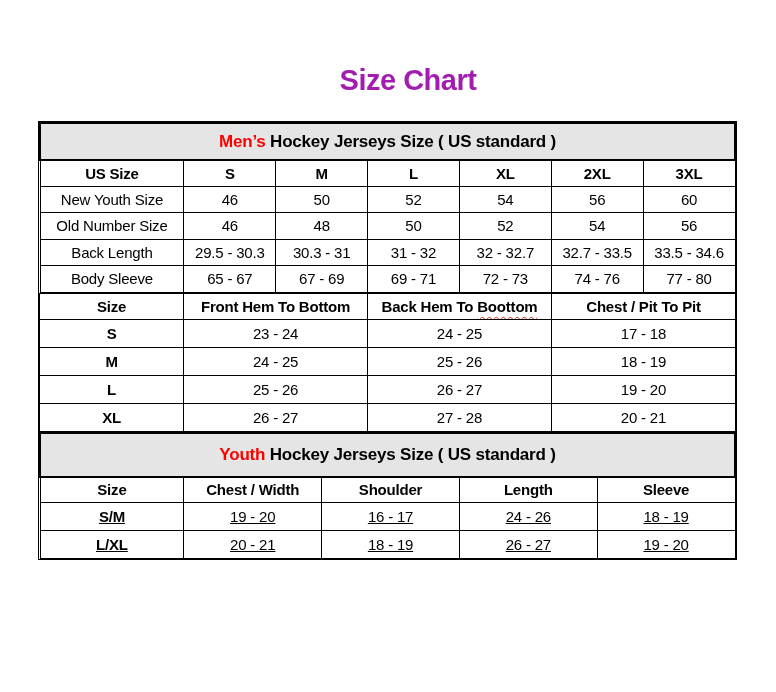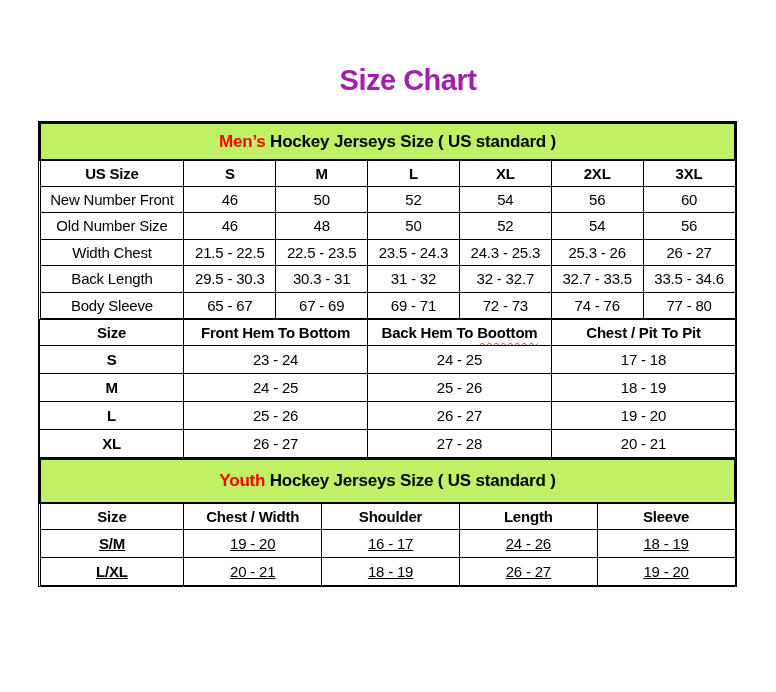--- a/index.html
+++ b/index.html
@@ -43,21 +43,21 @@
     border: 1px solid #000;
     text-align: center;
     vertical-align: middle;
     font-size: 15px;
     letter-spacing: -0.2px;
     padding: 0 2px;
     overflow: hidden;
     white-space: nowrap;
   }
   .band-cell {
-    background: #bef264;
+    background: #e5e5e5;
     border: 2px solid #000;
     text-align: center;
     vertical-align: middle;
     font-size: 17px;
     font-weight: bold;
     letter-spacing: -0.2px;
   }
   .band-cell .accent { color: #FF0000; }
   .band-row  { height: 37px; }
   .tbl-youth .band-row { height: 44px; }
@@ -100,45 +100,36 @@
           <th class="cell col-head">S</th>
           <th class="cell col-head">M</th>
           <th class="cell col-head">L</th>
           <th class="cell col-head">XL</th>
           <th class="cell col-head">2XL</th>
           <th class="cell col-head">3XL</th>
         </tr>
     </thead>
     <tbody class="rows">
         <tr>
-          <td class="cell row-label">New Number Front</td>
+          <td class="cell row-label">New Youth Size</td>
           <td class="cell val">46</td>
           <td class="cell val">50</td>
           <td class="cell val">52</td>
           <td class="cell val">54</td>
           <td class="cell val">56</td>
           <td class="cell val">60</td>
         </tr>
         <tr>
           <td class="cell row-label">Old Number Size</td>
           <td class="cell val">46</td>
           <td class="cell val">48</td>
           <td class="cell val">50</td>
           <td class="cell val">52</td>
           <td class="cell val">54</td>
           <td class="cell val">56</td>
-        </tr>
-        <tr>
-          <td class="cell row-label">Width Chest</td>
-          <td class="cell val">21.5 - 22.5</td>
-          <td class="cell val">22.5 - 23.5</td>
-          <td class="cell val">23.5 - 24.3</td>
-          <td class="cell val">24.3 - 25.3</td>
-          <td class="cell val">25.3 - 26</td>
-          <td class="cell val">26 - 27</td>
         </tr>
         <tr>
           <td class="cell row-label">Back Length</td>
           <td class="cell val">29.5 - 30.3</td>
           <td class="cell val">30.3 - 31</td>
           <td class="cell val">31 - 32</td>
           <td class="cell val">32 - 32.7</td>
           <td class="cell val">32.7 - 33.5</td>
           <td class="cell val">33.5 - 34.6</td>
         </tr>

